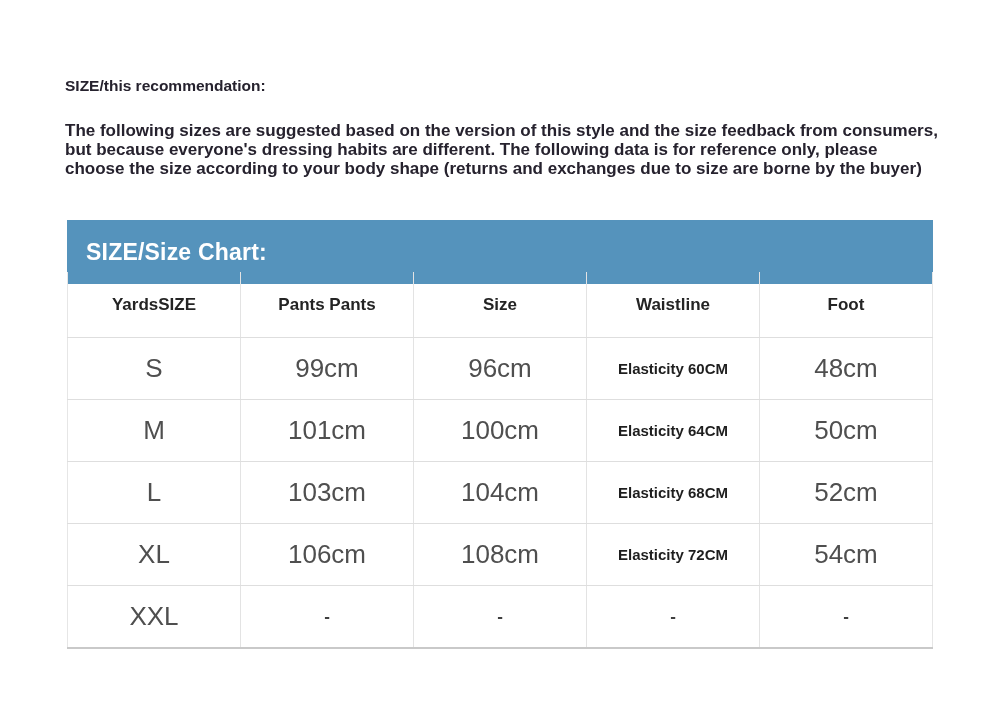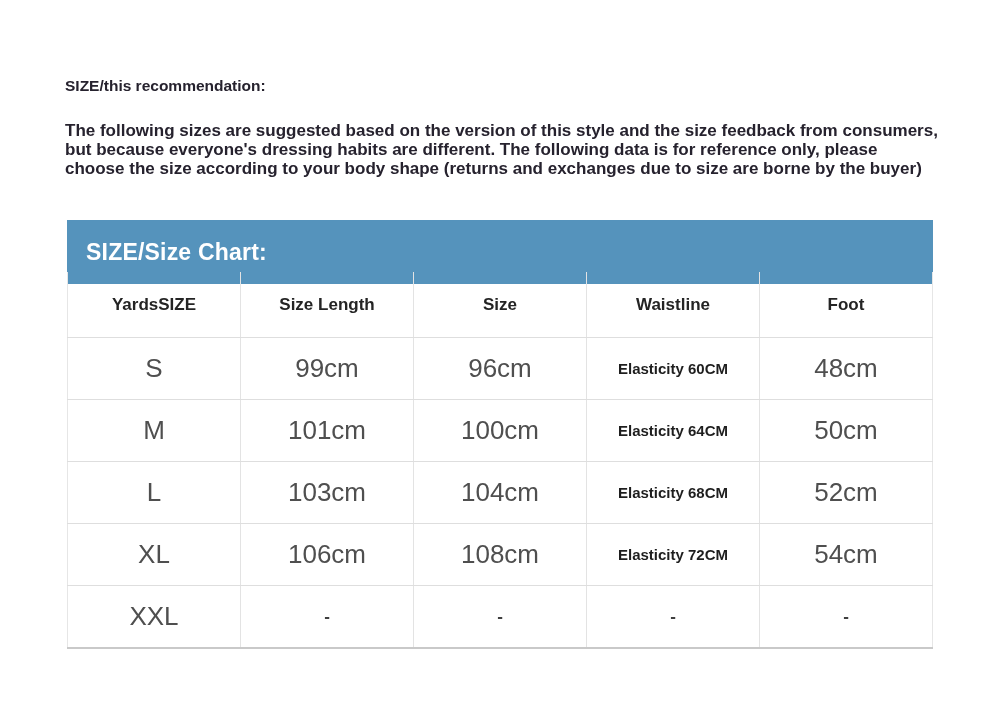--- a/index.html
+++ b/index.html
@@ -64,21 +64,21 @@
 </div>
 
 <div class="banner">
   <span class="banner-title">SIZE/Size Chart:</span>
 </div>
 
 <table class="size-table">
   <thead>
     <tr>
       <th>YardsSIZE</th>
-      <th>Size Length</th>
+      <th>Pants Pants</th>
       <th>Size</th>
       <th>Waistline</th>
       <th>Foot</th>
     </tr>
   </thead>
   <tbody>
     <tr>
       <td class="big-cell">S</td>
       <td class="big-cell">99cm</td>
       <td class="big-cell">96cm</td>

